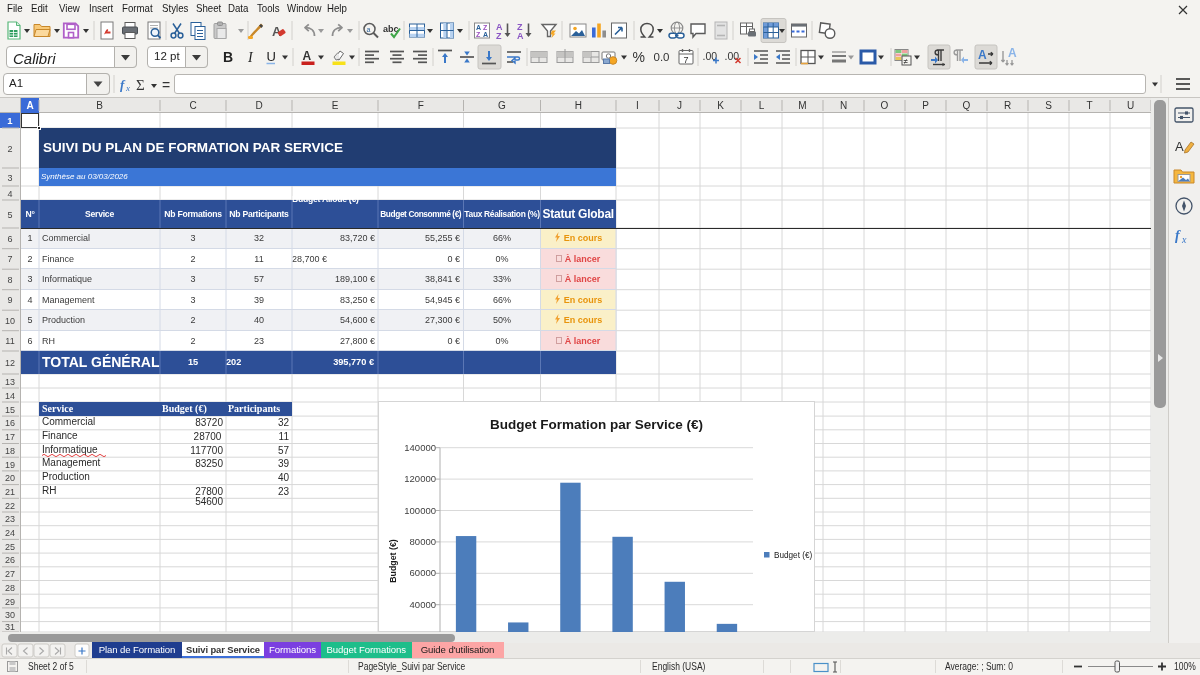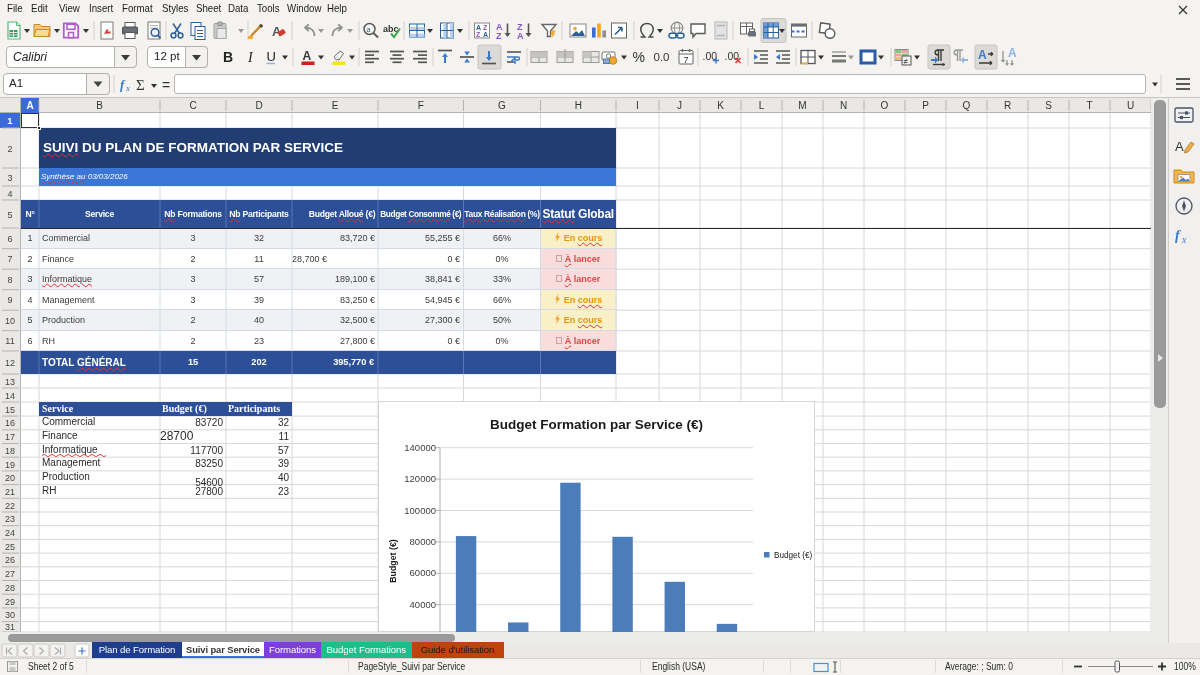--- a/index.html
+++ b/index.html
@@ -1,17 +1,17 @@
 <!DOCTYPE html>
 <html><head><meta charset="utf-8"><style>
 *{margin:0;padding:0;box-sizing:border-box}
 html,body{width:1200px;height:675px;overflow:hidden}
 body{font-family:"Liberation Sans",sans-serif;background:#fff;position:relative}
 .abs{position:absolute}
-.wavy{text-decoration:underline;text-decoration-style:wavy;text-decoration-color:#e03030;text-decoration-thickness:1px;text-underline-offset:1px}
+.wavy{text-decoration-style:wavy;text-decoration-color:#e03030;text-decoration-thickness:1px;text-underline-offset:1px}
 </style></head><body>
 <div class="abs" style="left:0;top:0;width:1200px;height:17px;background:#f4f3f0"></div>
 <div class="abs" style="left:7px;top:1.5px;font-size:11px;color:#1a1a1a;transform:scaleX(0.88);transform-origin:left center">File</div>
 <div class="abs" style="left:31px;top:1.5px;font-size:11px;color:#1a1a1a;transform:scaleX(0.88);transform-origin:left center">Edit</div>
 <div class="abs" style="left:59px;top:1.5px;font-size:11px;color:#1a1a1a;transform:scaleX(0.88);transform-origin:left center">View</div>
 <div class="abs" style="left:89px;top:1.5px;font-size:11px;color:#1a1a1a;transform:scaleX(0.88);transform-origin:left center">Insert</div>
 <div class="abs" style="left:122px;top:1.5px;font-size:11px;color:#1a1a1a;transform:scaleX(0.88);transform-origin:left center">Format</div>
 <div class="abs" style="left:162px;top:1.5px;font-size:11px;color:#1a1a1a;transform:scaleX(0.88);transform-origin:left center">Styles</div>
 <div class="abs" style="left:196px;top:1.5px;font-size:11px;color:#1a1a1a;transform:scaleX(0.88);transform-origin:left center">Sheet</div>
 <div class="abs" style="left:228px;top:1.5px;font-size:11px;color:#1a1a1a;transform:scaleX(0.88);transform-origin:left center">Data</div>
@@ -213,21 +213,21 @@
     </g>
     <line x1="812" y1="4" x2="812" y2="23" stroke="#d2d0cc" stroke-width="1"></line>
     <g transform="translate(817,3.5)">
       <rect x="3" y="3" width="9.5" height="9.5" fill="#fff" stroke="#5a5a5a" stroke-width="1.4" transform="rotate(8 7.75 7.75)"></rect>
       <circle cx="13" cy="13" r="4.8" fill="#fff" stroke="#5a5a5a" stroke-width="1.4"></circle>
     </g>
   </svg>
 <div class="abs" style="left:0;top:44px;width:1200px;height:26px;background:#f4f3f0"></div>
 <div class="abs" style="left:6px;top:46px;width:131px;height:22px;background:#fff;border:1px solid #b3b1ad;border-radius:4px"></div>
 <div class="abs" style="left:114px;top:46px;width:23px;height:22px;background:#f2f1ee;border:1px solid #b3b1ad;border-radius:0 4px 4px 0"></div>
-<div class="abs" style="left:13px;top:50px;font-size:12px;font-style:italic;color:#222">Calibri</div>
+<div class="abs" style="left:13px;top:50px;font-size:15px;font-style:italic;color:#222">Calibri</div>
 <svg class="abs" style="left:114px;top:46px" width="23" height="22">
     <path d="M7 9 L16 9 L11.5 14.5 Z" fill="#3a3a3a"></path>
   </svg>
 <div class="abs" style="left:147px;top:46px;width:61px;height:22px;background:#fff;border:1px solid #b3b1ad;border-radius:4px"></div>
 <div class="abs" style="left:185px;top:46px;width:23px;height:22px;background:#f2f1ee;border:1px solid #b3b1ad;border-radius:0 4px 4px 0"></div>
 <div class="abs" style="left:154px;top:50px;font-size:11.5px;color:#222">12 pt</div>
 <svg class="abs" style="left:185px;top:46px" width="23" height="22">
     <path d="M7 9 L16 9 L11.5 14.5 Z" fill="#3a3a3a"></path>
   </svg>
 <svg class="abs" style="left:0;top:44px" width="1200" height="26" font-family="Liberation Sans">
@@ -605,21 +605,21 @@
 
 <div class="abs" style="left:39px;top:128px;width:577px;height:40px;background:#213d72"></div>
 <div class="abs" style="left:43px;top:140px;font-size:13.5px;font-weight:bold;color:#fff"><span class="wavy">SUIVI</span> DU PLAN DE FORMATION PAR SERVICE</div>
 <div class="abs" style="left:39px;top:168px;width:577px;height:18px;background:#3b76d6"></div>
 <div class="abs" style="left:41px;top:172px;font-size:8px;font-style:italic;color:#fff"><span class="wavy">Synthèse au</span> 03/03/2026</div>
 <div class="abs" style="left:21px;top:200px;width:595px;height:28px;background:#2d4f97"></div>
 <div class="abs" style="left:21px;top:200px;width:18px;height:28px;line-height:28px;text-align:center;font-size:8.6px;font-weight:bold;color:#fff;white-space:nowrap;letter-spacing:-0.25px">N°</div>
 <div class="abs" style="left:39px;top:200px;width:121px;height:28px;line-height:28px;text-align:center;font-size:8.6px;font-weight:bold;color:#fff;white-space:nowrap;letter-spacing:-0.25px">Service</div>
 <div class="abs" style="left:160px;top:200px;width:66px;height:28px;line-height:28px;text-align:center;font-size:8.6px;font-weight:bold;color:#fff;white-space:nowrap;letter-spacing:-0.25px"><span class="wavy">Nb</span> Formations</div>
 <div class="abs" style="left:226px;top:200px;width:66px;height:28px;line-height:28px;text-align:center;font-size:8.6px;font-weight:bold;color:#fff;white-space:nowrap;letter-spacing:-0.25px"><span class="wavy">Nb</span> Participants</div>
-<div class="abs" style="left:292px;top:200px;width:100px;height:28px;line-height:28px;text-align:center;font-size:8.6px;font-weight:bold;color:#fff;white-space:nowrap;letter-spacing:-0.25px">Budget <span class="wavy">Alloué</span> (€)</div>
+<div class="abs" style="left:292px;top:185px;width:100px;height:28px;line-height:28px;text-align:left;font-size:8.6px;font-weight:bold;color:#fff;white-space:nowrap;letter-spacing:-0.25px">Budget <span class="wavy">Alloué</span> (€)</div>
 <div class="abs" style="left:378px;top:200px;width:85.5px;height:28px;line-height:28px;text-align:center;font-size:8.3px;font-weight:bold;color:#fff;white-space:nowrap;letter-spacing:-0.4px">Budget <span class="wavy">Consommé</span> (€)</div>
 <div class="abs" style="left:463.5px;top:200px;width:77.0px;height:28px;line-height:28px;text-align:center;font-size:8.4px;font-weight:bold;color:#fff;white-space:nowrap;letter-spacing:-0.3px"><span class="wavy">Taux Réalisation</span> (%)</div>
 <div class="abs" style="left:540.5px;top:200px;width:75.5px;height:28px;line-height:28px;text-align:center;font-size:12px;font-weight:bold;color:#fff;white-space:nowrap;letter-spacing:-0.25px"><span class="wavy">Statut</span> Global</div>
 <svg class="abs" style="left:0;top:200px" width="700" height="28">
     <line x1="39" y1="0" x2="39" y2="28" stroke="#5b77b5"></line>
     <line x1="160" y1="0" x2="160" y2="28" stroke="#5b77b5"></line>
     <line x1="226" y1="0" x2="226" y2="28" stroke="#5b77b5"></line>
     <line x1="292" y1="0" x2="292" y2="28" stroke="#5b77b5"></line>
     <line x1="378" y1="0" x2="378" y2="28" stroke="#5b77b5"></line>
     <line x1="463.5" y1="0" x2="463.5" y2="28" stroke="#5b77b5"></line>
@@ -667,21 +667,21 @@
 <div class="abs" style="left:378px;top:289.7px;width:82.0px;height:20.5px;line-height:20.5px;text-align:right;font-size:9px;color:#3a3a3a">54,945 €</div>
 <div class="abs" style="left:463.5px;top:289.7px;width:77.0px;height:20.5px;line-height:20.5px;text-align:center;font-size:9px;color:#3a3a3a">66%</div>
 <div class="abs" style="left:540.5px;top:289.7px;width:75.5px;height:20.5px;background:#faf0c8;border-bottom:1px solid #d4dae6;line-height:20.5px;text-align:center;font-size:9px;font-weight:bold;color:#e8940c"><svg width="7" height="10" style="vertical-align:-1px">
       <path d="M4.5 0 L1 5.5 L3 5.5 L2 10 L6 4 L3.8 4 Z" fill="#f0a030"></path>
     </svg> En <span class="wavy">cours</span></div>
 <div class="abs" style="left:21px;top:310.2px;width:595px;height:20.5px;background:#f0f1f4;border-bottom:1px solid #d4dae6"></div>
 <div class="abs" style="left:21px;top:310.2px;width:18px;height:20.5px;line-height:20.5px;text-align:center;font-size:9px;color:#3a3a3a">5</div>
 <div class="abs" style="left:42px;top:310.2px;width:118px;height:20.5px;line-height:20.5px;font-size:9px;color:#3a3a3a">Production</div>
 <div class="abs" style="left:160px;top:310.2px;width:66px;height:20.5px;line-height:20.5px;text-align:center;font-size:9px;color:#3a3a3a">2</div>
 <div class="abs" style="left:226px;top:310.2px;width:66px;height:20.5px;line-height:20.5px;text-align:center;font-size:9px;color:#3a3a3a">40</div>
-<div class="abs" style="left:292px;top:310.2px;width:83px;height:20.5px;line-height:20.5px;text-align:right;font-size:9px;color:#3a3a3a">32,500 €</div>
+<div class="abs" style="left:292px;top:310.2px;width:83px;height:20.5px;line-height:20.5px;text-align:right;font-size:9px;color:#3a3a3a">54,600 €</div>
 <div class="abs" style="left:378px;top:310.2px;width:82.0px;height:20.5px;line-height:20.5px;text-align:right;font-size:9px;color:#3a3a3a">27,300 €</div>
 <div class="abs" style="left:463.5px;top:310.2px;width:77.0px;height:20.5px;line-height:20.5px;text-align:center;font-size:9px;color:#3a3a3a">50%</div>
 <div class="abs" style="left:540.5px;top:310.2px;width:75.5px;height:20.5px;background:#faf0c8;border-bottom:1px solid #d4dae6;line-height:20.5px;text-align:center;font-size:9px;font-weight:bold;color:#e8940c"><svg width="7" height="10" style="vertical-align:-1px">
       <path d="M4.5 0 L1 5.5 L3 5.5 L2 10 L6 4 L3.8 4 Z" fill="#f0a030"></path>
     </svg> En <span class="wavy">cours</span></div>
 <div class="abs" style="left:21px;top:330.7px;width:595px;height:20.30000000000001px;background:#ffffff;border-bottom:1px solid #d4dae6"></div>
 <div class="abs" style="left:21px;top:330.7px;width:18px;height:20.30000000000001px;line-height:20.30000000000001px;text-align:center;font-size:9px;color:#3a3a3a">6</div>
 <div class="abs" style="left:42px;top:330.7px;width:118px;height:20.30000000000001px;line-height:20.30000000000001px;font-size:9px;color:#3a3a3a">RH</div>
 <div class="abs" style="left:160px;top:330.7px;width:66px;height:20.30000000000001px;line-height:20.30000000000001px;text-align:center;font-size:9px;color:#3a3a3a">2</div>
 <div class="abs" style="left:226px;top:330.7px;width:66px;height:20.30000000000001px;line-height:20.30000000000001px;text-align:center;font-size:9px;color:#3a3a3a">23</div>
@@ -695,51 +695,51 @@
     <line x1="39" y1="0" x2="39" y2="123" stroke="#d4dae6"></line>
     <line x1="160" y1="0" x2="160" y2="123" stroke="#d4dae6"></line>
     <line x1="226" y1="0" x2="226" y2="123" stroke="#d4dae6"></line>
     <line x1="292" y1="0" x2="292" y2="123" stroke="#d4dae6"></line>
     <line x1="378" y1="0" x2="378" y2="123" stroke="#d4dae6"></line>
     <line x1="463.5" y1="0" x2="463.5" y2="123" stroke="#d4dae6"></line>
     <line x1="540.5" y1="0" x2="540.5" y2="123" stroke="#d4dae6"></line>
     <line x1="616" y1="0" x2="616" y2="123" stroke="#d4dae6"></line>
   </svg>
 <div class="abs" style="left:21px;top:351px;width:595px;height:23px;background:#2d4f97"></div>
-<div class="abs" style="left:42px;top:351px;height:23px;line-height:23px;font-size:10px;font-weight:bold;color:#fff">TOTAL <span class="wavy">GÉNÉRAL</span></div>
+<div class="abs" style="left:42px;top:351px;height:23px;line-height:23px;font-size:14px;font-weight:bold;color:#fff">TOTAL <span class="wavy">GÉNÉRAL</span></div>
 <div class="abs" style="left:160px;top:351px;width:66px;height:23px;line-height:23px;text-align:center;font-size:9.2px;font-weight:bold;color:#fff">15</div>
-<div class="abs" style="left:226px;top:351px;width:66px;height:23px;line-height:23px;text-align:center;font-size:9.2px;font-weight:bold;color:#fff">202</div>
+<div class="abs" style="left:226px;top:351px;width:66px;height:23px;line-height:23px;font-size:9.2px;font-weight:bold;color:#fff">202</div>
 <div class="abs" style="left:292px;top:351px;width:82px;height:23px;line-height:23px;text-align:right;font-size:9.2px;font-weight:bold;color:#fff">395,770 €</div>
 <svg class="abs" style="left:0;top:351px" width="700" height="23">
     <line x1="39" y1="0" x2="39" y2="23" stroke="#5b77b5"></line>
     <line x1="160" y1="0" x2="160" y2="23" stroke="#5b77b5"></line>
     <line x1="226" y1="0" x2="226" y2="23" stroke="#5b77b5"></line>
     <line x1="292" y1="0" x2="292" y2="23" stroke="#5b77b5"></line>
     <line x1="378" y1="0" x2="378" y2="23" stroke="#5b77b5"></line>
     <line x1="463.5" y1="0" x2="463.5" y2="23" stroke="#5b77b5"></line>
     <line x1="540.5" y1="0" x2="540.5" y2="23" stroke="#5b77b5"></line>
   </svg>
 <div class="abs" style="left:39px;top:402px;width:253px;height:14px;background:#2d4f97"></div>
 <div class="abs" style="left:42px;top:402.5px;font-size:10px;font-weight:bold;color:#fff;font-family:'Liberation Serif',serif">Service</div>
 <div class="abs" style="left:162px;top:402.5px;font-size:10px;font-weight:bold;color:#fff;font-family:'Liberation Serif',serif">Budget (€)</div>
 <div class="abs" style="left:228px;top:402.5px;font-size:10px;font-weight:bold;color:#fff;font-family:'Liberation Serif',serif">Participants</div>
 <div class="abs" style="left:42px;top:416.1px;height:13.699999999999989px;line-height:12.199999999999989px;font-size:10px;color:#2a2a2a">Commercial</div>
 <div class="abs" style="left:160px;top:416.1px;width:63px;height:13.699999999999989px;line-height:13.699999999999989px;text-align:right;font-size:10px;color:#2a2a2a">83720</div>
 <div class="abs" style="left:226px;top:416.1px;width:63px;height:13.699999999999989px;line-height:13.699999999999989px;text-align:right;font-size:10px;color:#2a2a2a">32</div>
 <div class="abs" style="left:42px;top:429.8px;height:13.699999999999989px;line-height:12.199999999999989px;font-size:10px;color:#2a2a2a">Finance</div>
-<div class="abs" style="left:160px;top:429.8px;width:63px;height:13.699999999999989px;line-height:13.699999999999989px;text-align:left;font-size:12px;color:#2a2a2a">28700</div>
+<div class="abs" style="left:176px;top:429.8px;width:63px;height:13.699999999999989px;line-height:13.699999999999989px;text-align:center;font-size:10px;color:#2a2a2a">28700</div>
 <div class="abs" style="left:226px;top:429.8px;width:63px;height:13.699999999999989px;line-height:13.699999999999989px;text-align:right;font-size:10px;color:#2a2a2a">11</div>
 <div class="abs" style="left:42px;top:443.5px;height:13.699999999999989px;line-height:12.199999999999989px;font-size:10px;color:#2a2a2a">Informatique</div>
 <div class="abs" style="left:160px;top:443.5px;width:63px;height:13.699999999999989px;line-height:13.699999999999989px;text-align:right;font-size:10px;color:#2a2a2a">117700</div>
 <div class="abs" style="left:226px;top:443.5px;width:63px;height:13.699999999999989px;line-height:13.699999999999989px;text-align:right;font-size:10px;color:#2a2a2a">57</div>
 <div class="abs" style="left:42px;top:457.2px;height:13.699999999999989px;line-height:12.199999999999989px;font-size:10px;color:#2a2a2a">Management</div>
 <div class="abs" style="left:160px;top:457.2px;width:63px;height:13.699999999999989px;line-height:13.699999999999989px;text-align:right;font-size:10px;color:#2a2a2a">83250</div>
 <div class="abs" style="left:226px;top:457.2px;width:63px;height:13.699999999999989px;line-height:13.699999999999989px;text-align:right;font-size:10px;color:#2a2a2a">39</div>
 <div class="abs" style="left:42px;top:470.9px;height:13.700000000000045px;line-height:12.200000000000045px;font-size:10px;color:#2a2a2a">Production</div>
-<div class="abs" style="left:160px;top:476px;width:63px;height:13.700000000000045px;line-height:13.700000000000045px;text-align:right;font-size:10px;color:#2a2a2a">54600</div>
+<div class="abs" style="left:160px;top:495px;width:63px;height:13.700000000000045px;line-height:13.700000000000045px;text-align:right;font-size:10px;color:#2a2a2a">54600</div>
 <div class="abs" style="left:226px;top:470.9px;width:63px;height:13.700000000000045px;line-height:13.700000000000045px;text-align:right;font-size:10px;color:#2a2a2a">40</div>
 <div class="abs" style="left:42px;top:484.6px;height:13.699999999999989px;line-height:12.199999999999989px;font-size:10px;color:#2a2a2a">RH</div>
 <div class="abs" style="left:160px;top:484.6px;width:63px;height:13.699999999999989px;line-height:13.699999999999989px;text-align:right;font-size:10px;color:#2a2a2a">27800</div>
 <div class="abs" style="left:226px;top:484.6px;width:63px;height:13.699999999999989px;line-height:13.699999999999989px;text-align:right;font-size:10px;color:#2a2a2a">23</div>
 <svg class="abs" style="left:42px;top:453px" width="64" height="4" fill="none">
     <path d="M0 2.5 q2 -2.4 4 0 q2 2.4 4 0 q2 -2.4 4 0 q2 2.4 4 0 q2 -2.4 4 0 q2 2.4 4 0 q2 -2.4 4 0 q2 2.4 4 0 q2 -2.4 4 0 q2 2.4 4 0 q2 -2.4 4 0 q2 2.4 4 0 q2 -2.4 4 0 q2 2.4 4 0 q2 -2.4 4 0 q2 2.4 4 0" stroke="#e03030" stroke-width="0.9"></path>
   </svg>
 <div class="abs" style="left:21px;top:113px;width:18px;height:15px;border:1.5px solid #333"></div>
 <div class="abs" style="left:37px;top:125.5px;width:4px;height:4px;background:#222;border:1px solid #fff"></div>
 <svg class="abs" style="left:378px;top:401px" width="437" height="231" font-family="Liberation Sans">
@@ -821,21 +821,21 @@
     <path d="M39.5 4.5 L43.5 8 L39.5 11.5" fill="none" stroke="#a8a8a8" stroke-width="1.1"></path>
     <rect x="50" y="1" width="15" height="13" rx="2" fill="#f3f2f0" stroke="#cdcbc7"></rect>
     <path d="M60.5 4.5 L60.5 11.5 M55 4.5 L59 8 L55 11.5" fill="none" stroke="#a8a8a8" stroke-width="1.1"></path>
     <rect x="75" y="1" width="14" height="13" rx="2" fill="#fdfdfd" stroke="#cdcbc7"></rect>
     <path d="M82 4.5 L82 11.5 M78.5 8 L85.5 8" stroke="#3a78c8" stroke-width="1.2"></path>
   </svg>
 <div class="abs" style="left:92px;top:641.5px;width:90px;height:16.5px;background:#1f3d8f;color:#fff;font-size:9.6px;font-weight:normal;text-align:center;line-height:15.5px;letter-spacing:-0.1px;white-space:nowrap;overflow:hidden">Plan de Formation</div>
 <div class="abs" style="left:182px;top:641.5px;width:82px;height:16.5px;background:#ffffff;border-bottom:2.5px solid #3d6fd8;color:#333;font-size:9.4px;font-weight:bold;text-align:center;line-height:15.5px;letter-spacing:-0.1px;white-space:nowrap;overflow:hidden">Suivi par Service</div>
 <div class="abs" style="left:264px;top:641.5px;width:57px;height:16.5px;background:#7b3fe0;color:#fff;font-size:9.6px;font-weight:normal;text-align:center;line-height:15.5px;letter-spacing:-0.1px;white-space:nowrap;overflow:hidden">Formations</div>
 <div class="abs" style="left:321px;top:641.5px;width:90.5px;height:16.5px;background:#1dbe8a;color:#fff;font-size:9.6px;font-weight:normal;text-align:center;line-height:15.5px;letter-spacing:-0.1px;white-space:nowrap;overflow:hidden">Budget Formations</div>
-<div class="abs" style="left:411.5px;top:641.5px;width:92.0px;height:16.5px;background:#c2410c;color:#1a1a1a;font-size:9.6px;font-weight:normal;text-align:center;line-height:15.5px;letter-spacing:-0.1px;white-space:nowrap;overflow:hidden">Guide d'utilisation</div>
+<div class="abs" style="left:411.5px;top:641.5px;width:92.0px;height:16.5px;background:#fca5a5;color:#1a1a1a;font-size:9.6px;font-weight:normal;text-align:center;line-height:15.5px;letter-spacing:-0.1px;white-space:nowrap;overflow:hidden">Guide d'utilisation</div>
 <div class="abs" style="left:0;top:658px;width:1200px;height:17px;background:#f4f3f0;border-top:1px solid #d4d2ce"></div>
 <svg class="abs" style="left:7px;top:661px" width="12" height="12">
     <rect x="0.5" y="0.5" width="10" height="10" fill="none" stroke="#9a9a9a"></rect>
     <rect x="2.5" y="0.5" width="6" height="3.5" fill="#c8c8c8"></rect>
     <rect x="2.5" y="6" width="6" height="4.5" fill="#c8c8c8"></rect>
   </svg>
 <div class="abs" style="left:28px;top:660.5px;font-size:10px;color:#2a2a2a;white-space:nowrap;transform:scaleX(0.85);transform-origin:left center">Sheet 2 of 5</div>
 <div class="abs" style="left:358px;top:660.5px;font-size:10px;color:#2a2a2a;white-space:nowrap;transform:scaleX(0.85);transform-origin:left center">PageStyle_Suivi par Service</div>
 <div class="abs" style="left:652px;top:660.5px;font-size:10px;color:#2a2a2a;white-space:nowrap;transform:scaleX(0.85);transform-origin:left center">English (USA)</div>
 <svg class="abs" style="left:813px;top:660px" width="26" height="14">

